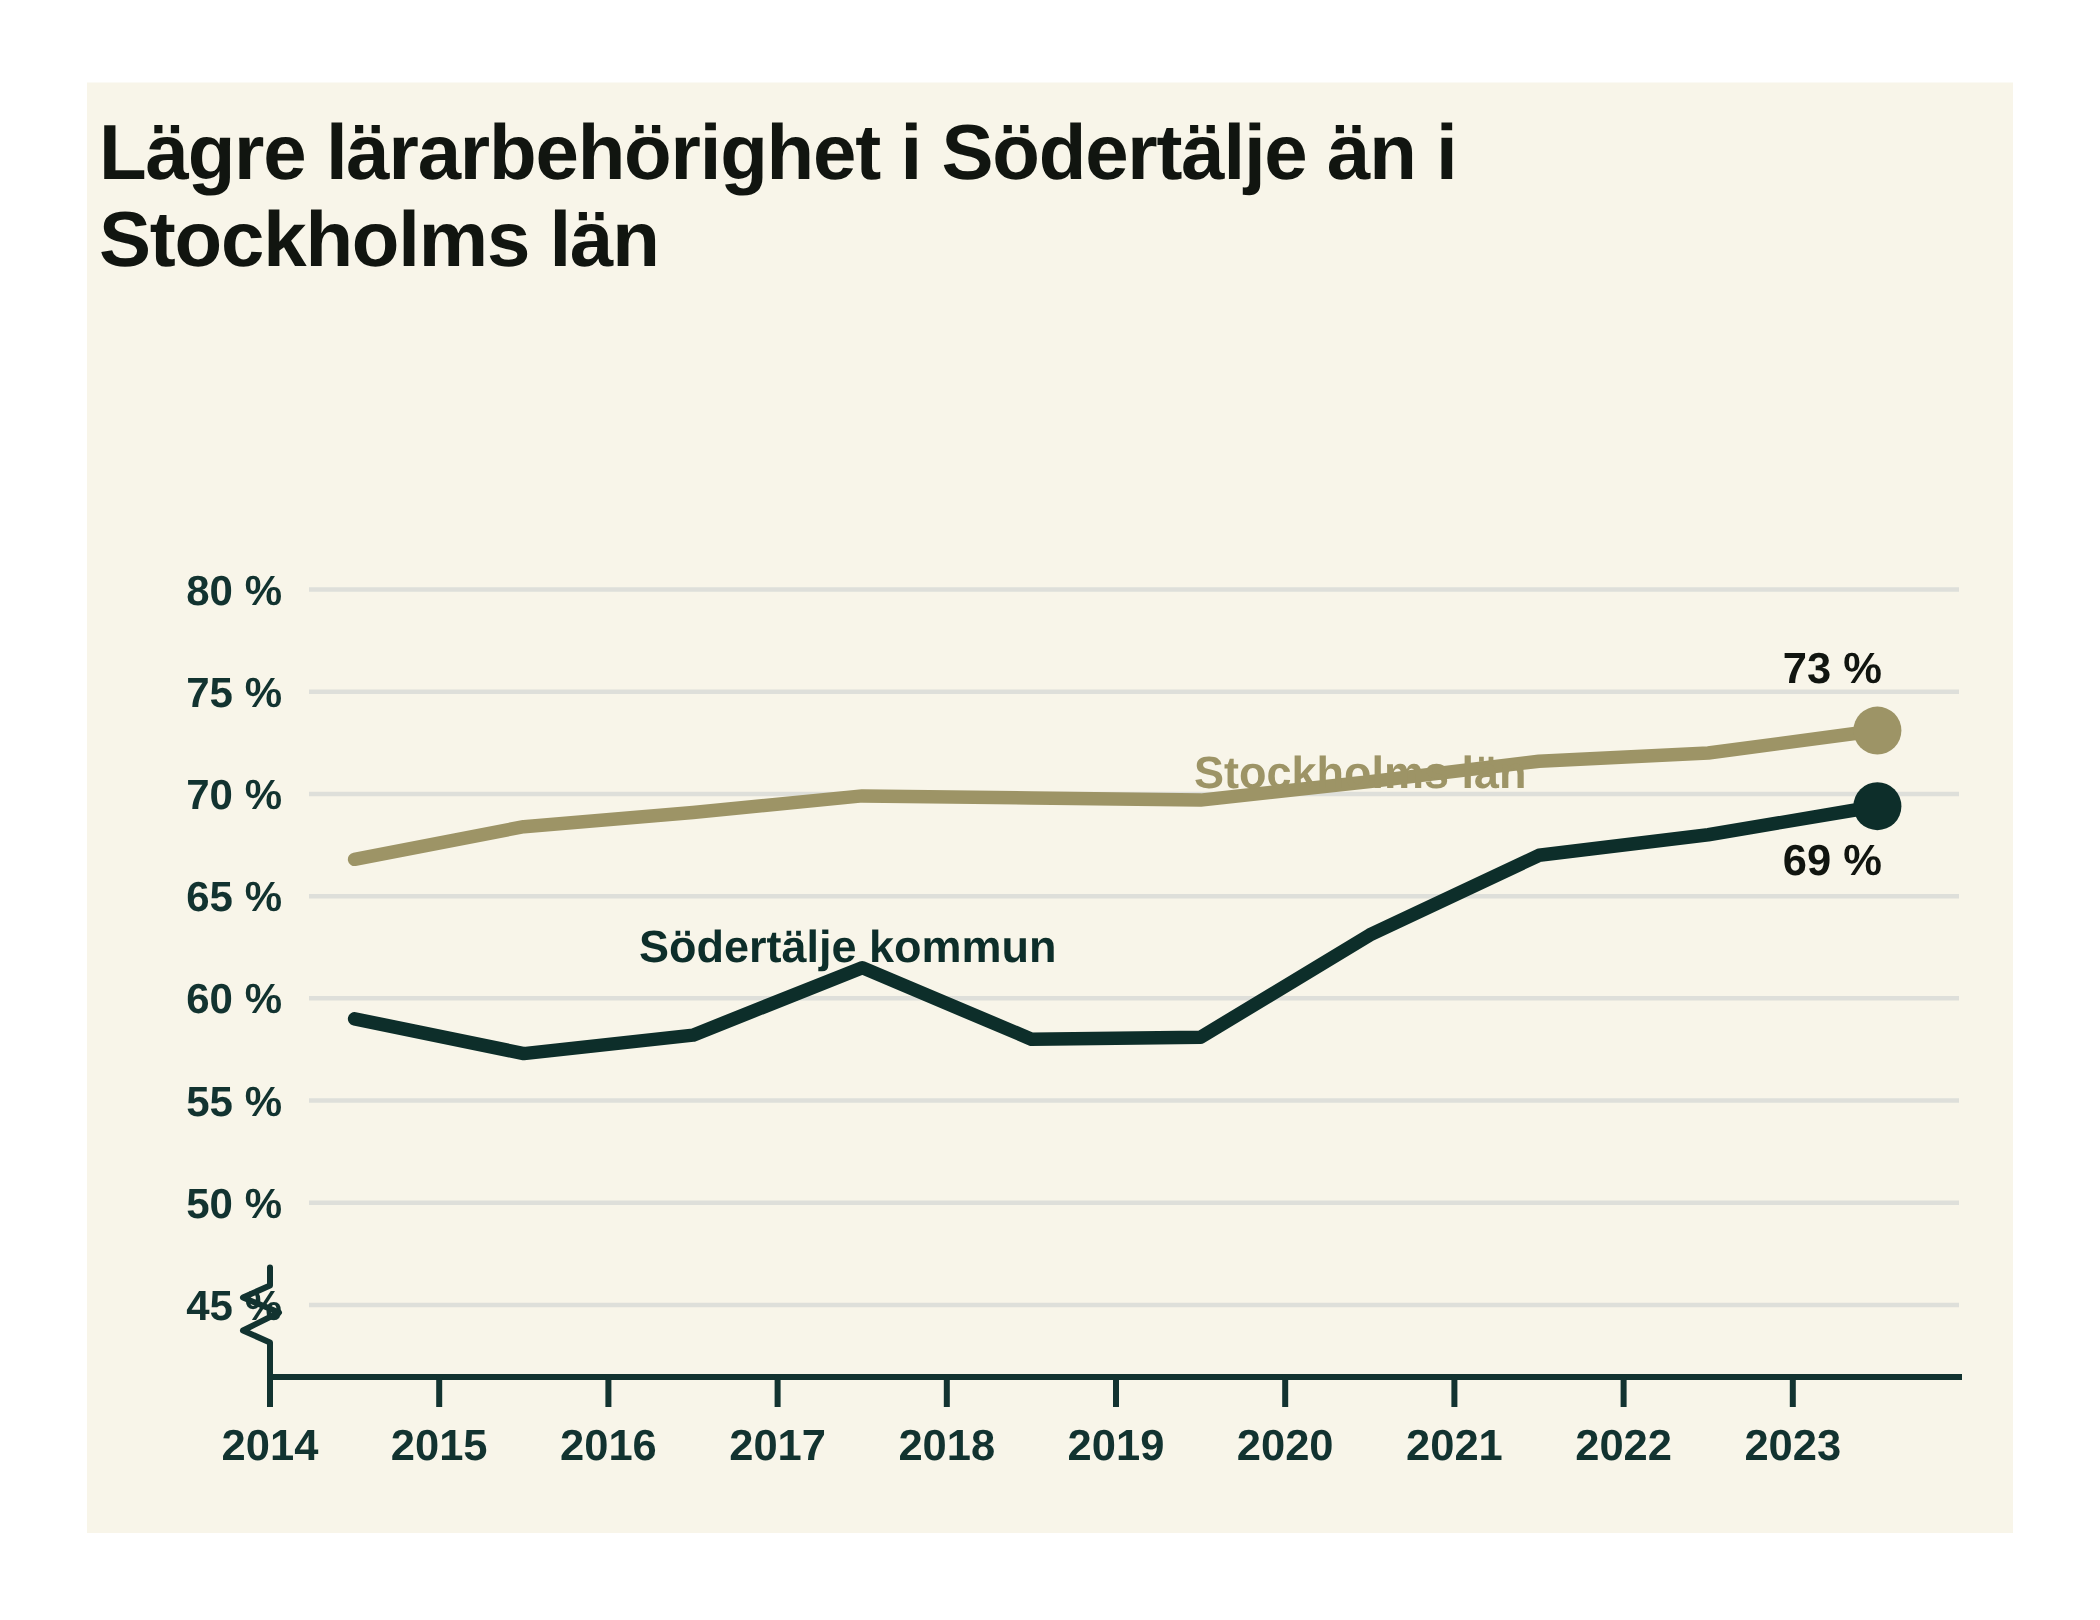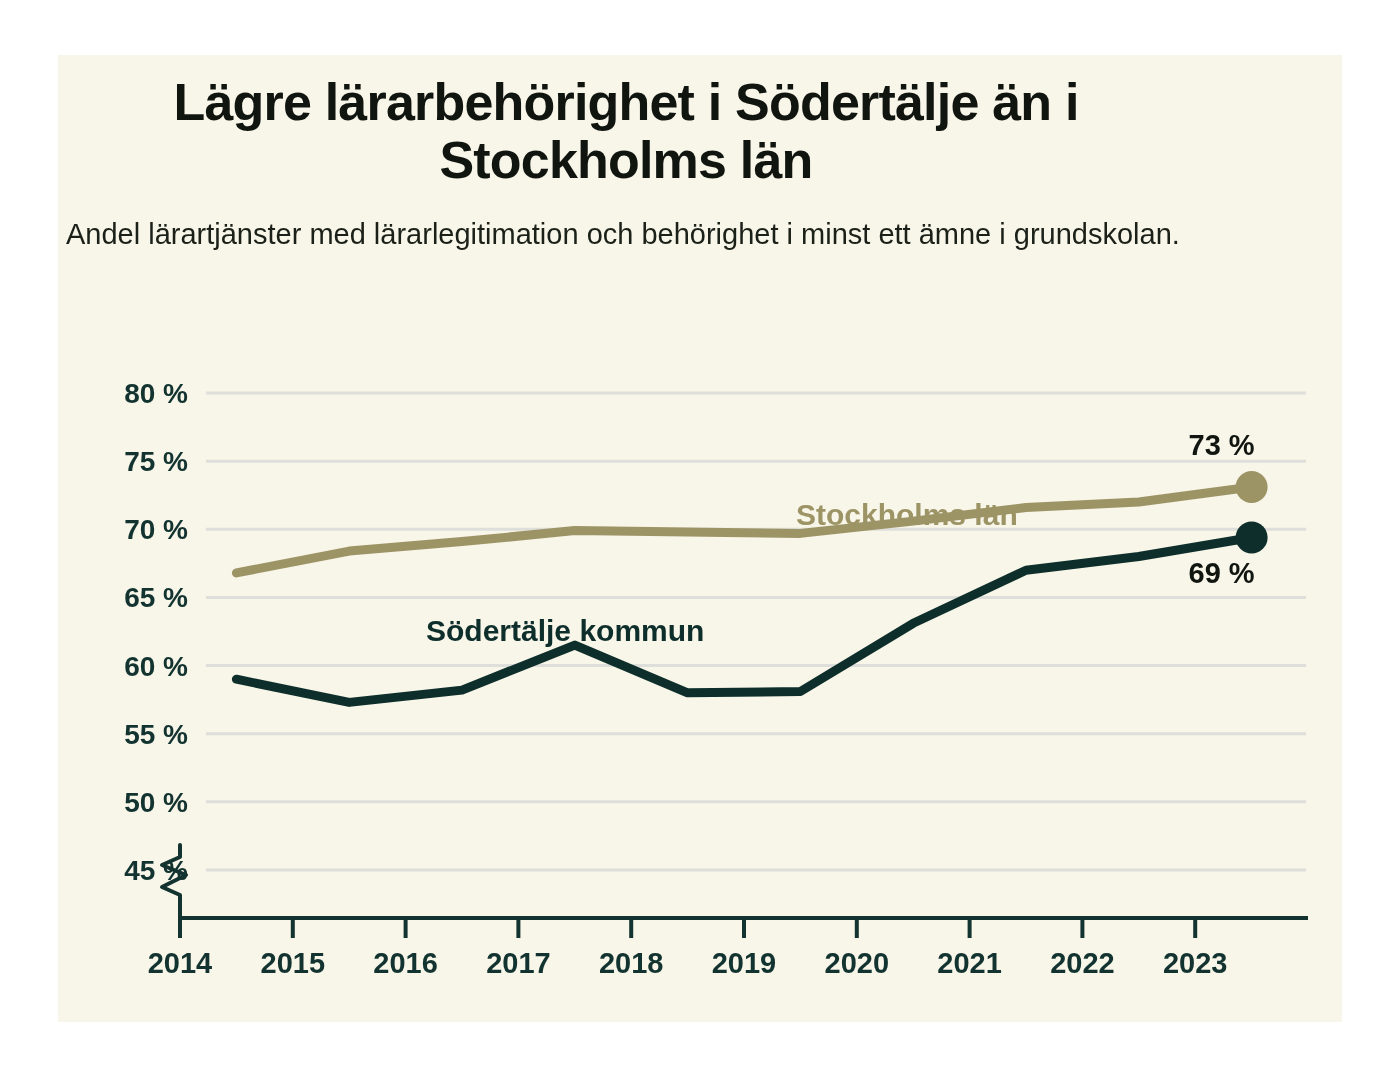--- a/index.html
+++ b/index.html
@@ -31,21 +31,20 @@
     left: 8px;
     top: 18px;
     width: 1120px;
     font-size: 52px;
     line-height: 1.12;
     font-weight: 700;
     letter-spacing: -0.8px;
     color: #111510;
     font-family: "Liberation Sans", sans-serif;
     white-space: pre-line;
-    text-align: center;
   }
   #subtitle {
     position: absolute;
     left: 8px;
     top: 160px;
     width: 1258px;
     font-size: 29px;
     line-height: 1.35;
     font-weight: 400;
     color: #1b2118;
@@ -83,21 +82,20 @@
     fill: #111510;
   }
 </style>
 </head>
 <body>
 
 <div id="page">
   <div id="card">
 
     <div id="title">Lägre lärarbehörighet i Södertälje än i Stockholms län</div>
-    <div id="subtitle">Andel lärartjänster med lärarlegitimation och behörighet i minst ett ämne i grundskolan.</div>
 
     <div id="plot-area">
       <svg width="1284" height="967" viewBox="0 0 1284 967">
 
         <g id="gridlines">
             <line x1="148" x2="1248" y1="815" y2="815" stroke="#dedfda" stroke-width="3"></line>
             <line x1="148" x2="1248" y1="746.8571428571429" y2="746.8571428571429" stroke="#dedfda" stroke-width="3"></line>
             <line x1="148" x2="1248" y1="678.7142857142858" y2="678.7142857142858" stroke="#dedfda" stroke-width="3"></line>
             <line x1="148" x2="1248" y1="610.5714285714286" y2="610.5714285714286" stroke="#dedfda" stroke-width="3"></line>
             <line x1="148" x2="1248" y1="542.4285714285714" y2="542.4285714285714" stroke="#dedfda" stroke-width="3"></line>

